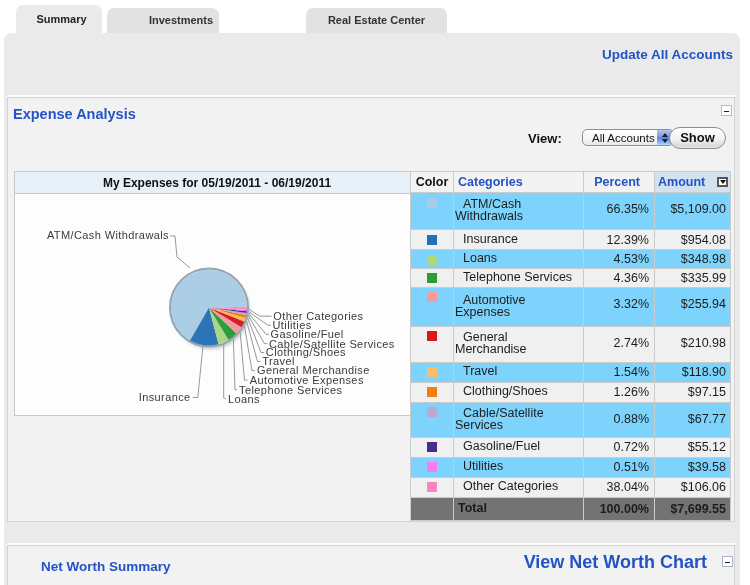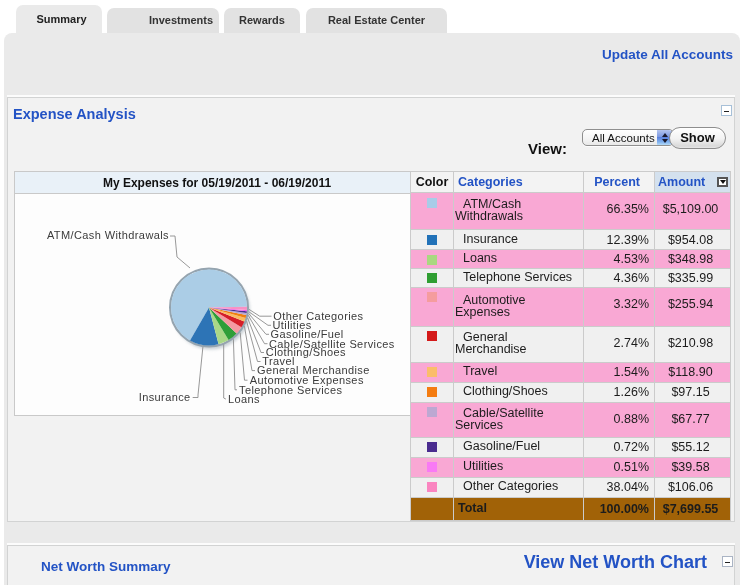--- a/index.html
+++ b/index.html
@@ -20,62 +20,61 @@
 #nwpanel { left:7px; top:545px; width:728px; height:40px; border-bottom:none; }
 .ptitle { position:absolute; font-size:14.5px; font-weight:bold; color:#2353c5; }
 #nwtitle { font-size:13.5px; }
 #exptitle { left:5px; top:8px; }
 #nwtitle { left:5px; top:13px;margin-left:28px; }
 .minus { position:absolute; width:11px; height:11px; background:#fff; border:1px solid #a7c0d8; }
 .minus span { position:absolute; left:2px; top:4.5px; width:5px; height:1.5px; background:#222; }
 #minus1 { left:713px; top:7px; }
 #minus2 { left:714px; top:10px; border-color:#aab4c4; }
 #viewrow { position:absolute; left:0; top:29px; width:728px; height:24px; }
-#viewlbl { position:absolute; left:520px; top:4px; font-size:15px; font-weight:bold; color:#111;margin-top:9px; }
+#viewlbl { position:absolute; left:520px; top:4px; font-size:13px; font-weight:bold; color:#111; }
 #select { position:absolute; left:562px; top:2px; width:92px; height:17px; border:1px solid #8f8f8f; border-radius:5px; background:linear-gradient(#ffffff,#f4f4f4 60%,#e8e8e8); box-shadow:0 1px 0 rgba(255,255,255,.8); overflow:hidden;margin-left:12px; }
 #select .txt { position:absolute; left:9px; top:1.5px; font-size:11.5px; color:#111; }
 #select .step { position:absolute; right:0; top:0; bottom:0; width:16px; border-radius:0 4px 4px 0; background:linear-gradient(#b4c4ee 0%, #7d9ae2 45%, #5c82dd 50%, #7fb2ef 80%, #b5dbf8 100%); }
 #select .up { position:absolute; left:4.5px; top:3px; width:0; height:0; border-left:3.5px solid transparent; border-right:3.5px solid transparent; border-bottom:4px solid #1a1a2e; }
 #select .dn { position:absolute; left:4.5px; bottom:2px; width:0; height:0; border-left:3.5px solid transparent; border-right:3.5px solid transparent; border-top:4px solid #1a1a2e; }
 #show { position:absolute; left:661px; top:0px; width:57px; height:22px; border:1px solid #8e8e8e; border-radius:11px; background:linear-gradient(#ffffff,#f2f2f2 55%,#d9d9d9 90%,#e7e7e7); text-align:center; font-size:13px; font-weight:bold; color:#111; line-height:20px; box-shadow:inset 0 1px 0 #fff; }
 #chartbox { position:absolute; left:6px; top:73px; width:406px; height:245px; border:1px solid #c9c9c9; background:#fdfdfd; }
 #charthead { height:22px; background:#e9f1f8; border-bottom:1px solid #c9c9c9; text-align:center; font-size:12px; font-weight:bold; color:#111; line-height:22px; }
 #chartsvg { position:absolute; left:0; top:23px; }
 #exptable { position:absolute; left:402px; top:73px; border-collapse:collapse; table-layout:fixed; width:320px; }
-#exptable td { background:#f9a8d4; }
+#exptable td { background:#7dd3fc; }
 #exptable td, #exptable th { border:1px solid #cbcbcb; font-size:12.5px; color:#1c1c1c; vertical-align:middle; overflow:hidden; }
 #exptable th { background:#f3f3f3; font-weight:bold; height:21px; }
 #exptable th.hcolor { width:43px; text-align:center; color:#111; }
 #exptable th.hcat { width:130px; text-align:left; padding-left:4px; color:#2353c5; }
 #exptable th.hpct { width:71px; text-align:right; padding-right:14px; color:#2353c5; }
 #exptable th.hamt { width:76px; text-align:left; padding-left:3px; color:#2353c5; background:#d4e1ee; position:relative; }
 #sorticon { position:absolute; right:2px; top:5px; width:11px; height:10px; background:#fff; border:2px solid #555; }
 #sorticon i { position:absolute; left:0.5px; top:1px; width:0; height:0; border-left:3px solid transparent; border-right:3px solid transparent; border-top:4px solid #111; }
 #exptable td.ccolor { text-align:center; vertical-align:top; }
 #exptable td.ccolor b { display:inline-block; width:10px; height:10px; margin-top:4.5px; }
 #exptable td.ccat { padding-left:1px; text-indent:8px; }
 #exptable td.cpct { text-align:right; padding-right:5px; }
-#exptable td.camt { text-align:center; padding-right:4px; }
+#exptable td.camt { text-align:right; padding-right:4px; }
 #exptable tr.alt td { background:#f0f0f0; }
 
 #exptable tr.r2 td.cpct, #exptable tr.r2 td.camt { vertical-align:top; padding-top:10px; line-height:13px; }
 #exptable td.ccat { line-height:11.8px; }
-#exptable tr.total td { background:#a16207; font-weight:bold; height:23px; }
+#exptable tr.total td { background:#737373; font-weight:bold; height:23px; }
 #exptable tr.total td.ccat { text-indent:3px; }
 #nwlink { position:absolute; top:6px; right:27px; font-size:18px; }
 svg text { font-family:"Liberation Sans", sans-serif; font-size:11px; fill:#3a3a3a; letter-spacing:0.4px; }
 svg .ll { stroke:#8c8c8c; stroke-width:0.9; fill:none; }
 </style>
 </head>
 <body>
 <div class="page">
 <div class="content"></div>
 <div class="tab on" id="tab1">Summary</div>
 <div class="tab off" id="tab2">Investments</div>
-<div class="tab off" id="tab3">Rewards</div>
 <div class="tab off" id="tab4">Real Estate Center</div>
 <div class="bluelink" id="update">Update All Accounts</div>
 
 <div class="panel" id="exppanel">
   <div class="ptitle" id="exptitle">Expense Analysis</div>
   <div class="minus" id="minus1">
         <span></span>
       </div>
   <div id="viewrow">
     <div id="viewlbl">View:</div>

